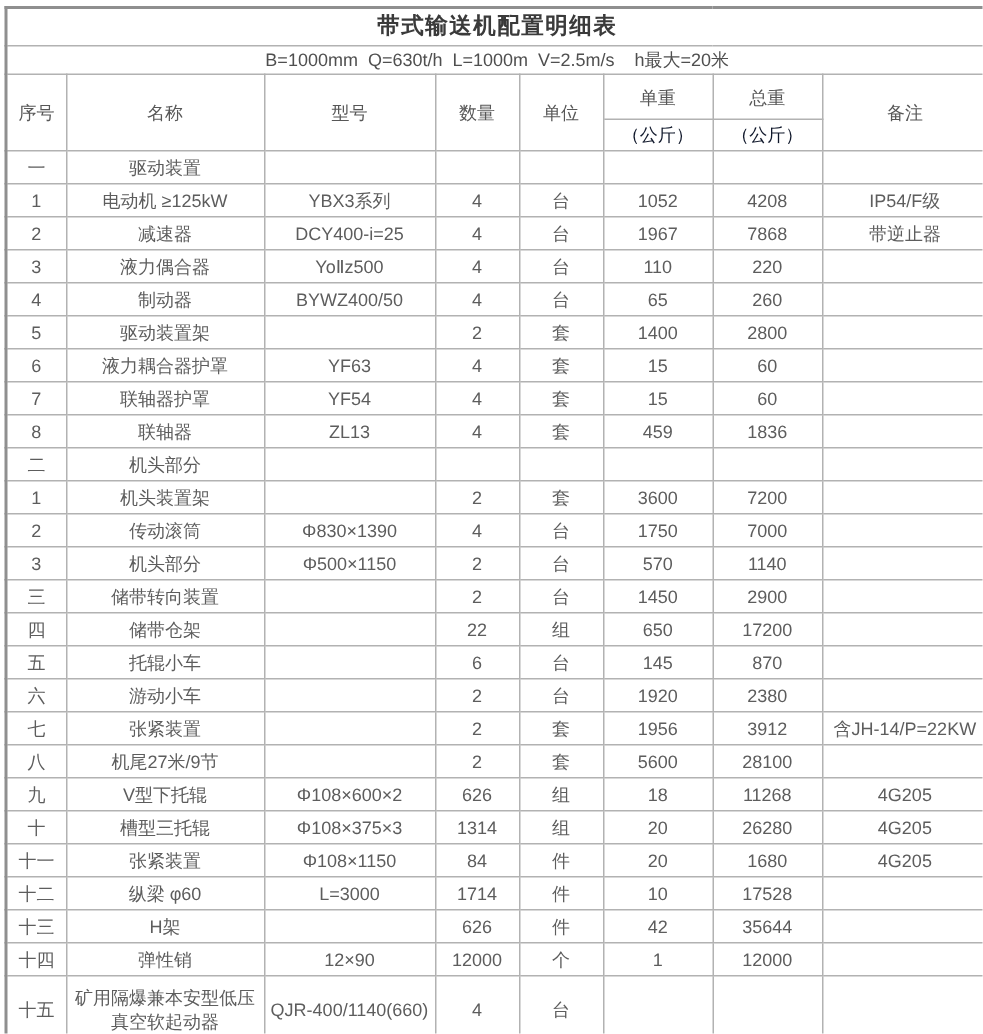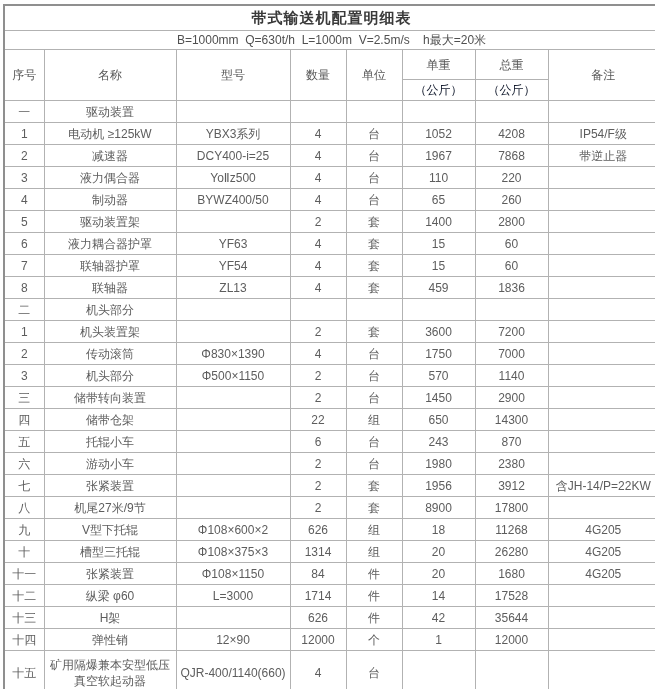--- a/index.html
+++ b/index.html
@@ -209,61 +209,61 @@
           <td class="cell-total-weight">2900</td>
           <td class="cell-remark"></td>
         </tr>
         <tr>
           <td class="cell-no">四</td>
           <td class="cell-name">储带仓架</td>
           <td class="cell-model"></td>
           <td class="cell-qty">22</td>
           <td class="cell-unit">组</td>
           <td class="cell-unit-weight">650</td>
-          <td class="cell-total-weight">14300</td>
+          <td class="cell-total-weight">17200</td>
           <td class="cell-remark"></td>
         </tr>
         <tr>
           <td class="cell-no">五</td>
           <td class="cell-name">托辊小车</td>
           <td class="cell-model"></td>
           <td class="cell-qty">6</td>
           <td class="cell-unit">台</td>
-          <td class="cell-unit-weight">243</td>
+          <td class="cell-unit-weight">145</td>
           <td class="cell-total-weight">870</td>
           <td class="cell-remark"></td>
         </tr>
         <tr>
           <td class="cell-no">六</td>
           <td class="cell-name">游动小车</td>
           <td class="cell-model"></td>
           <td class="cell-qty">2</td>
           <td class="cell-unit">台</td>
-          <td class="cell-unit-weight">1980</td>
+          <td class="cell-unit-weight">1920</td>
           <td class="cell-total-weight">2380</td>
           <td class="cell-remark"></td>
         </tr>
         <tr>
           <td class="cell-no">七</td>
           <td class="cell-name">张紧装置</td>
           <td class="cell-model"></td>
           <td class="cell-qty">2</td>
           <td class="cell-unit">套</td>
           <td class="cell-unit-weight">1956</td>
           <td class="cell-total-weight">3912</td>
           <td class="cell-remark">含JH-14/P=22KW</td>
         </tr>
         <tr>
           <td class="cell-no">八</td>
           <td class="cell-name">机尾27米/9节</td>
           <td class="cell-model"></td>
           <td class="cell-qty">2</td>
           <td class="cell-unit">套</td>
-          <td class="cell-unit-weight">8900</td>
-          <td class="cell-total-weight">17800</td>
+          <td class="cell-unit-weight">5600</td>
+          <td class="cell-total-weight">28100</td>
           <td class="cell-remark"></td>
         </tr>
         <tr>
           <td class="cell-no">九</td>
           <td class="cell-name">V型下托辊</td>
           <td class="cell-model">Φ108×600×2</td>
           <td class="cell-qty">626</td>
           <td class="cell-unit">组</td>
           <td class="cell-unit-weight">18</td>
           <td class="cell-total-weight">11268</td>
@@ -288,21 +288,21 @@
           <td class="cell-unit-weight">20</td>
           <td class="cell-total-weight">1680</td>
           <td class="cell-remark">4G205</td>
         </tr>
         <tr>
           <td class="cell-no">十二</td>
           <td class="cell-name">纵梁 φ60</td>
           <td class="cell-model">L=3000</td>
           <td class="cell-qty">1714</td>
           <td class="cell-unit">件</td>
-          <td class="cell-unit-weight">14</td>
+          <td class="cell-unit-weight">10</td>
           <td class="cell-total-weight">17528</td>
           <td class="cell-remark"></td>
         </tr>
         <tr>
           <td class="cell-no">十三</td>
           <td class="cell-name">H架</td>
           <td class="cell-model"></td>
           <td class="cell-qty">626</td>
           <td class="cell-unit">件</td>
           <td class="cell-unit-weight">42</td>

